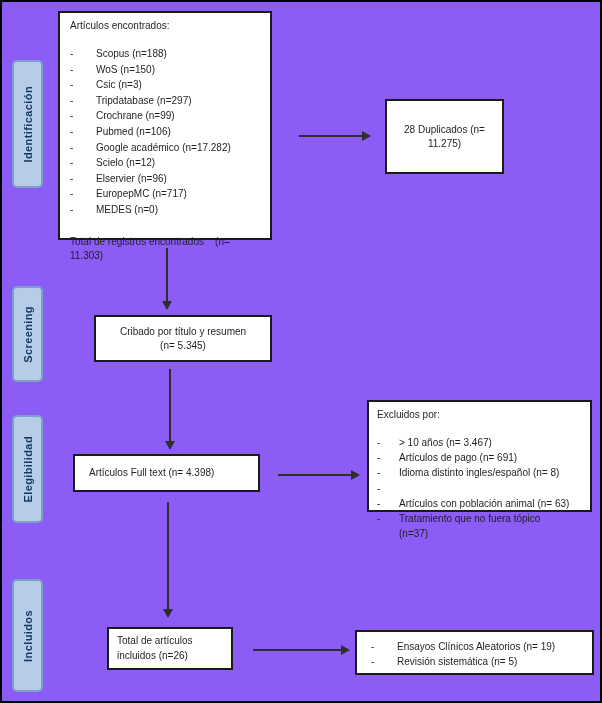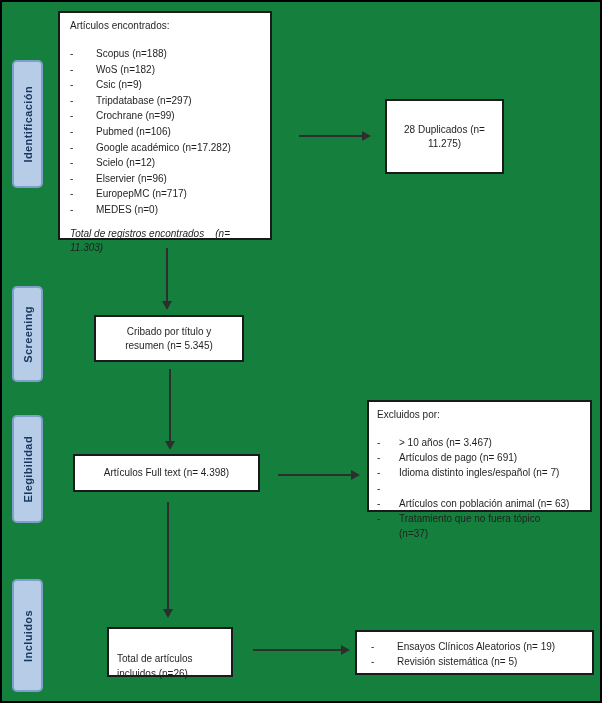--- a/index.html
+++ b/index.html
@@ -1,18 +1,18 @@
 <!DOCTYPE html>
 <html><head>
 <meta charset="utf-8">
 <style>
   html,body { margin:0; padding:0; background:#fff; }
   #frame {
     position:relative; width:602px; height:703px; box-sizing:border-box;
-    border:2px solid #000; background:#15803d;
+    border:2px solid #000; background:#8b5cf6;
     font-family:"Liberation Sans", sans-serif; color:#1f1f1f;
     overflow:hidden;
   }
   
   .stage {
     position:absolute; box-sizing:border-box;
     background:#b7cce7; border:2px solid #7e9fc9; border-radius:5px;
     display:flex; align-items:center; justify-content:center;
   }
   .stage span {
@@ -23,40 +23,40 @@
   #stage-identification { left:10px; top:58px;  width:31px; height:128px; }
   #stage-screening      { left:10px; top:284px; width:31px; height:96px; }
   #stage-eligibility    { left:10px; top:413px; width:31px; height:108px; }
   #stage-included       { left:10px; top:577px; width:31px; height:113px; }
 
   
   .node {
     position:absolute; box-sizing:border-box; background:#fff;
     border:2px solid #1a1a1a; font-size:10px; line-height:14px;
   }
-  .node.centered { display:flex; align-items:center; justify-content:center; text-align:center; }
+  .node.centered { display:flex; align-items:center; text-align:center; }
 
   #box-found { left:56px; top:9px; width:214px; height:229px; padding:6px 10px; }
   #box-found .node-title { line-height:14px; margin-bottom:13px; }
   .dash-list { list-style:none; margin:0; padding:0; }
   .dash-list li { display:flex; }
   #box-found .dash-list li { line-height:15.6px; }
   #box-found .dash { width:26px; flex:0 0 26px; }
-  #box-found .total { margin-top:9px; line-height:14px; white-space:pre-wrap;font-style:italic; }
+  #box-found .total { margin-top:17px; line-height:14px; white-space:pre-wrap; }
 
   #box-duplicates { left:383px; top:97px; width:119px; height:75px; padding:0 7px; }
-  #box-title-screen { left:92px; top:313px; width:150px; height:47px; padding:0 18px; }
+  #box-title-screen { left:92px; top:313px; width:178px; height:47px; padding:0 18px; }
   #box-fulltext { left:71px; top:452px; width:187px; height:38px; padding:0 14px; }
 
   #box-excluded { left:365px; top:398px; width:225px; height:112px; padding:6px 20px 5px 8px; }
   #box-excluded .node-title { line-height:14px; margin-bottom:13px; }
   #box-excluded .dash-list li { line-height:15.2px; }
   #box-excluded .dash { width:22px; flex:0 0 22px; }
 
-  #box-included-total { left:105px; top:625px; width:126px; height:43px; padding:23px 8px; line-height:14.5px; }
+  #box-included-total { left:105px; top:625px; width:126px; height:43px; padding:5px 8px; line-height:14.5px; }
 
   #box-outcomes { left:353px; top:628px; width:239px; height:45px; padding:7px 4px 6px 14px; }
   #box-outcomes .dash-list li { line-height:15px; }
   #box-outcomes .dash { width:26px; flex:0 0 26px; }
 
   
   .arr-h { position:absolute; height:2px; background:#2e2e2e; }
   .arr-h::after {
     content:""; position:absolute; right:-8px; top:-4px; width:0; height:0;
     border-left:9px solid #2e2e2e; border-top:5px solid transparent; border-bottom:5px solid transparent;
@@ -93,25 +93,25 @@
 
   <div class="node" id="box-found">
     <div class="node-title">Artículos encontrados:</div>
     <ul class="dash-list">
       <li>
           <span class="dash">-</span>
           <span>Scopus (n=188)</span>
         </li>
       <li>
           <span class="dash">-</span>
-          <span>WoS (n=182)</span>
-        </li>
-      <li>
-          <span class="dash">-</span>
-          <span>Csic (n=9)</span>
+          <span>WoS (n=150)</span>
+        </li>
+      <li>
+          <span class="dash">-</span>
+          <span>Csic (n=3)</span>
         </li>
       <li>
           <span class="dash">-</span>
           <span>Tripdatabase (n=297)</span>
         </li>
       <li>
           <span class="dash">-</span>
           <span>Crochrane (n=99)</span>
         </li>
       <li>
@@ -160,21 +160,21 @@
       <li>
           <span class="dash">-</span>
           <span>&gt; 10 años (n= 3.467)</span>
         </li>
       <li>
           <span class="dash">-</span>
           <span>Artículos de pago (n= 691)</span>
         </li>
       <li>
           <span class="dash">-</span>
-          <span>Idioma distinto ingles/español (n= 7)</span>
+          <span>Idioma distinto ingles/español (n= 8)</span>
         </li>
       <li>
           <span class="dash">-</span>
         </li>
       <li>
           <span class="dash">-</span>
           <span>Artículos con población animal (n= 63)</span>
         </li>
       <li>
           <span class="dash">-</span>

